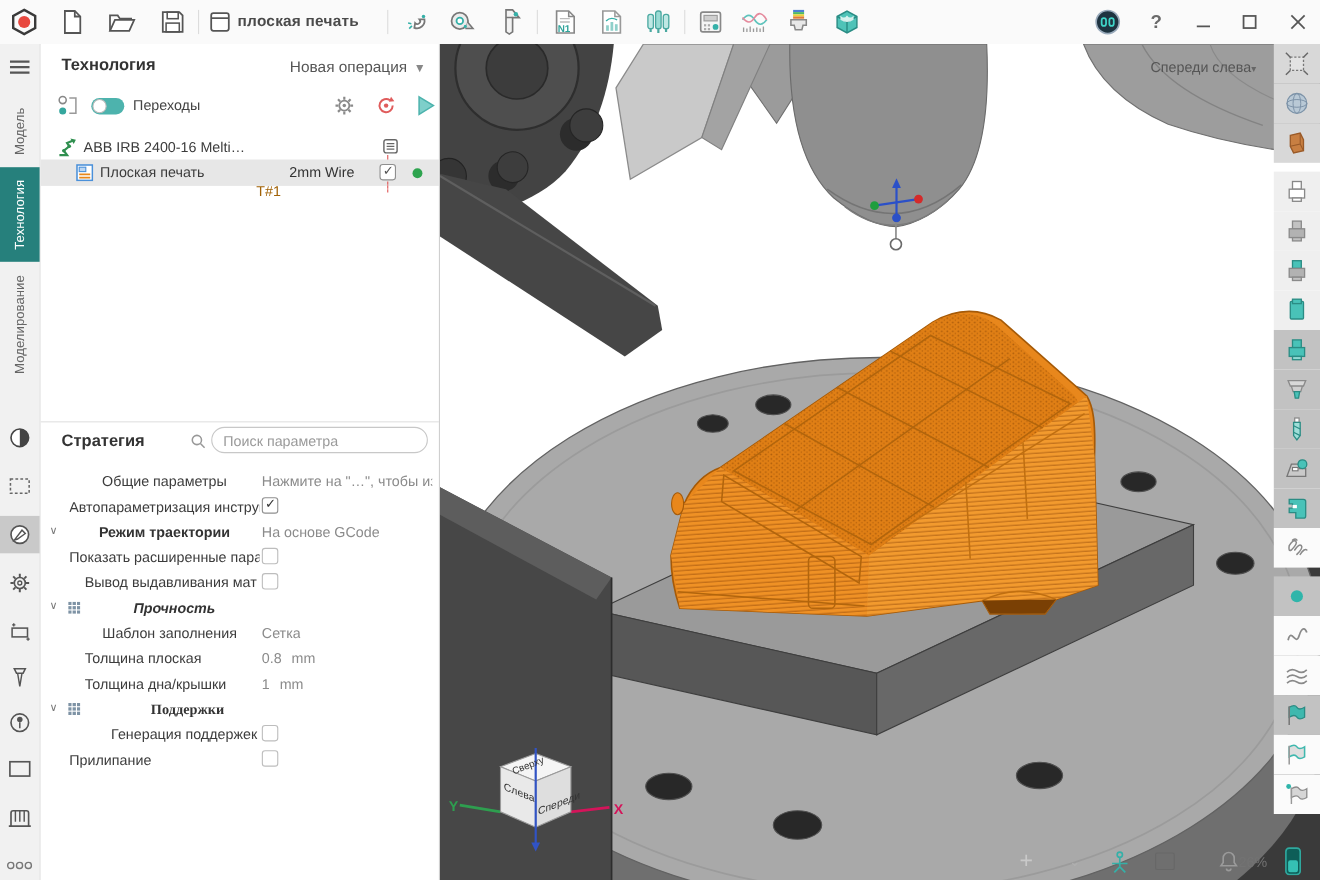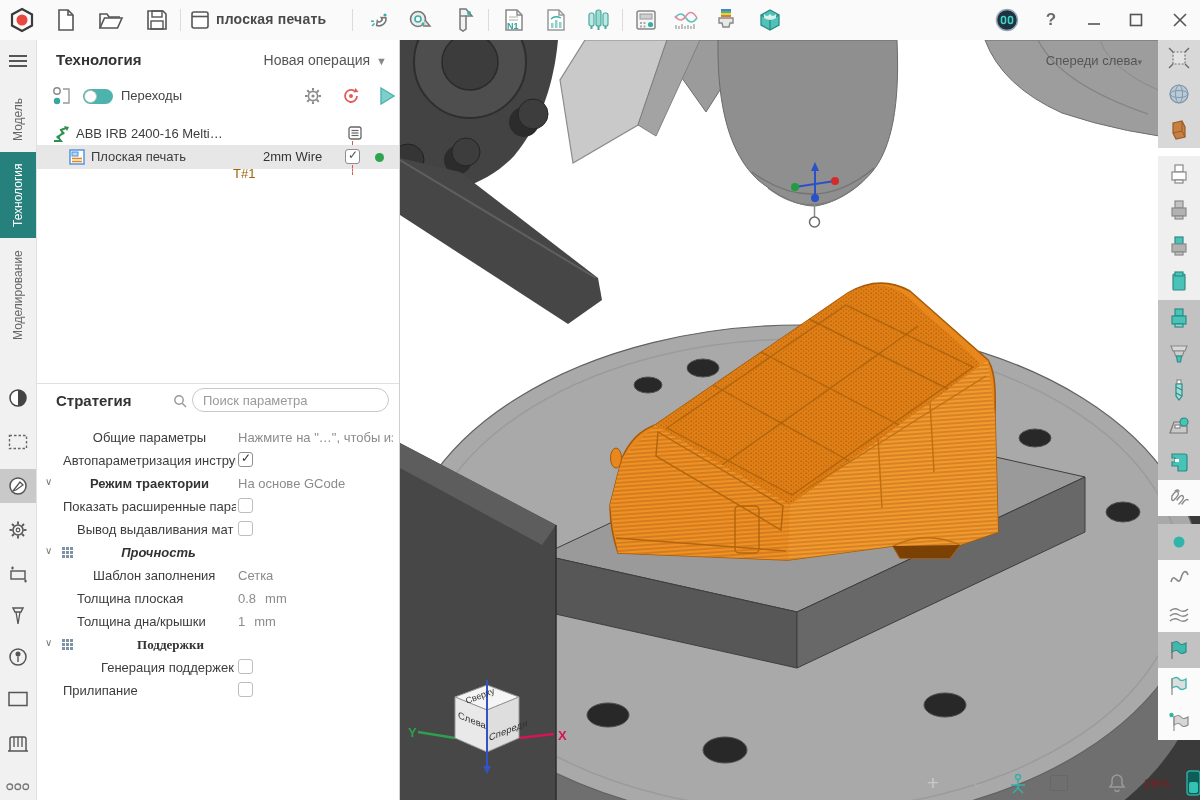--- a/index.html
+++ b/index.html
@@ -70,21 +70,21 @@
   .rstrip{position:absolute;right:0;top:0;width:42px;}
   .rcell{width:42px;height:36px;display:flex;align-items:center;justify-content:center;cursor:pointer;}
   .rg1{background:#d8d8d8;} .rg2{background:#efefef;} .rpr{background:#c2c2c2;} .rwh{background:#fbfbfb;}
   .rgap{height:8px;}
 
   
   .bctl{position:absolute;left:518px;bottom:3px;height:28px;display:flex;align-items:center;}
   .bplus{color:#c9c9c9;font-size:21px;width:30px;text-align:center;cursor:pointer;}
   .bchev{color:#b0b0b0;font-size:12px;width:30px;text-align:center;margin-left:14px;cursor:pointer;}
   .bghost{width:16px;height:14px;border:1px solid #5f5f5f;opacity:.5;margin-left:22px;border-radius:2px;}
-  .bzoom{color:#7f1d1d;font-size:13px;margin-left:18px;}
+  .bzoom{color:#737373;font-size:13px;}
   .bicon{margin-left:16px;cursor:pointer;display:flex;}
 </style>
 </head>
 <body>
 
 <div class="app">
 
   <div class="titlebar">
     <div class="tbi" style="left:8px">
       <svg width="26" height="26" viewBox="0 0 26 26">

